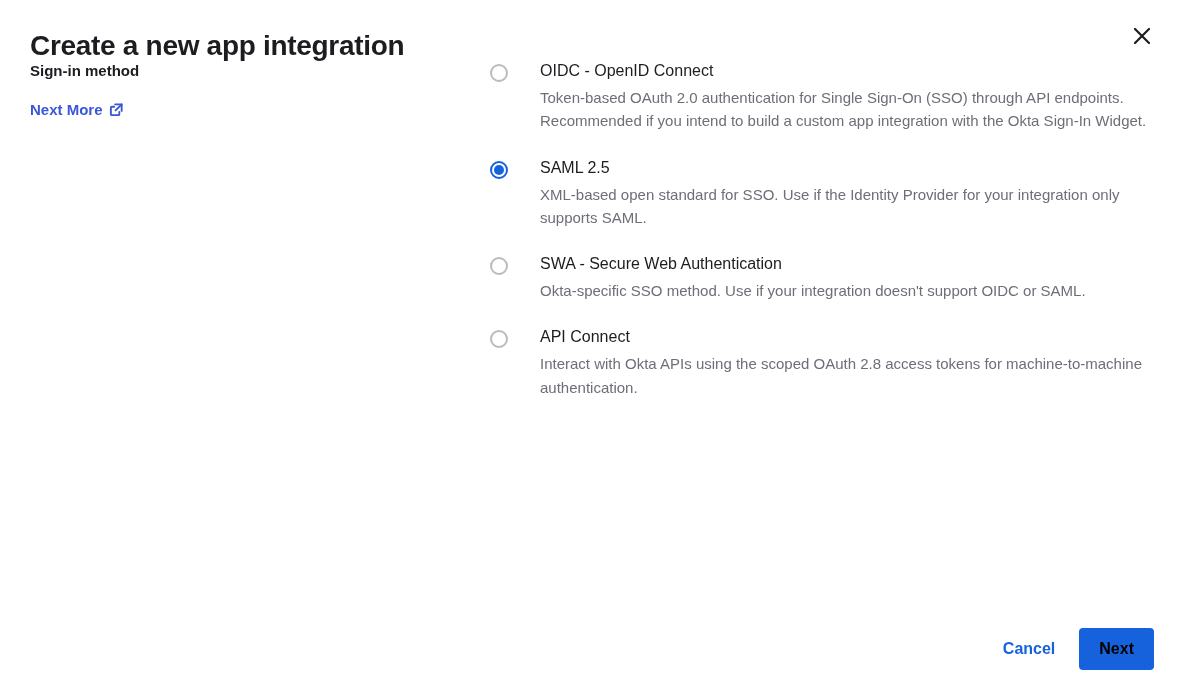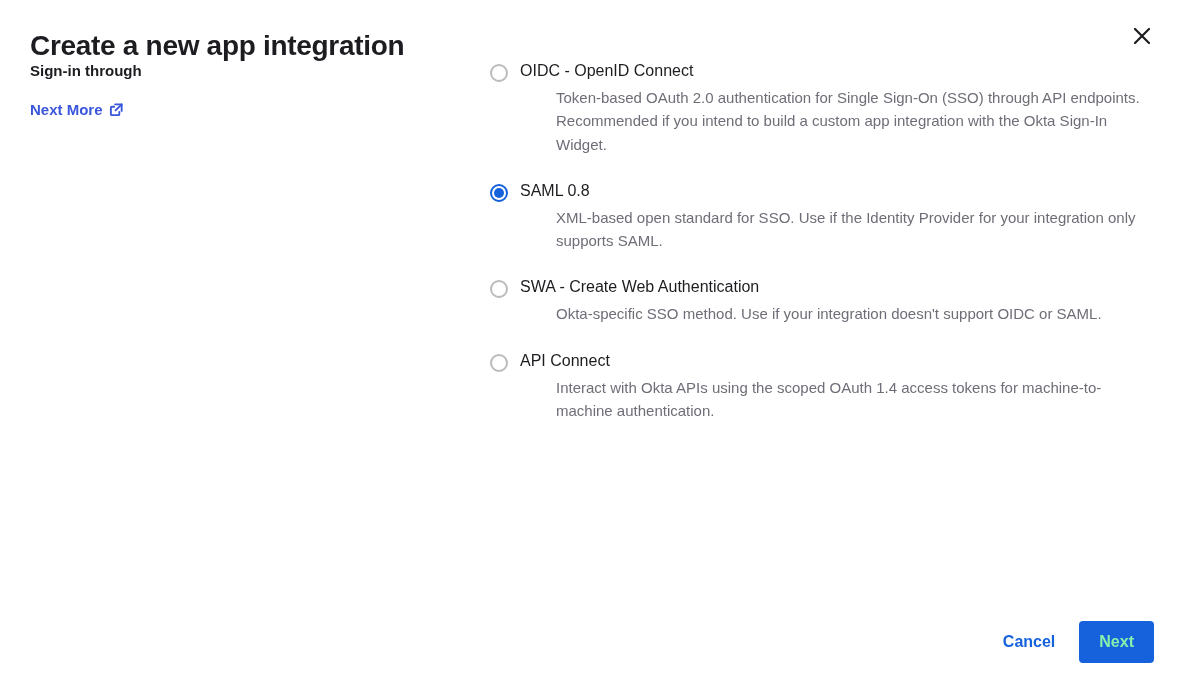--- a/index.html
+++ b/index.html
@@ -62,21 +62,21 @@
     .learn-more svg {
       stroke: #3a56db;
       stroke-width: 2;
     }
     .right-col {
       flex: 1;
     }
     .radio-option {
       display: flex;
       align-items: flex-start;
-      gap: 12px;
+      gap: 32px;
       margin-bottom: 26px;
       cursor: pointer;
     }
     .radio {
       width: 18px;
       height: 18px;
       border-radius: 50%;
       border: 2px solid #bbb;
       flex-shrink: 0;
       margin-top: 2px;
@@ -101,41 +101,40 @@
     .radio-title {
       font-size: 16px;
       font-weight: 400;
       color: #1d1d21;
       margin-bottom: 6px;
     }
     .radio-desc {
       font-size: 15px;
       color: #6e6e78;
       line-height: 1.55;
-      margin-left: 36px;
     }
     .footer {
       position: absolute;
-      bottom: 28px;
+      bottom: 21px;
       right: 28px;
       display: flex;
       align-items: center;
       gap: 24px;
     }
     .btn-cancel {
       color: #1662dd;
       font-size: 16px;
       font-weight: 600;
       cursor: pointer;
       background: none;
       border: none;
     }
     .btn-next {
       background: #1662dd;
-      color: #86efac;
+      color: #000000;
       font-size: 16px;
       font-weight: 600;
       border: none;
       border-radius: 4px;
       padding: 12px 20px;
       cursor: pointer;
     }
   </style>
 </head>
 <body>
@@ -143,21 +142,21 @@
 <div class="close-btn">
   <svg width="18" height="18" viewBox="0 0 18 18" fill="none">
     <path d="M2 2 L16 16 M16 2 L2 16" stroke-linecap="round"></path>
   </svg>
 </div>
 
 <h1 class="page-title">Create a new app integration</h1>
 
 <div class="content">
   <div class="left-col">
-    <div class="section-label">Sign-in through</div>
+    <div class="section-label">Sign-in method</div>
     <a class="learn-more">
       <span>Next More</span>
       <svg width="15" height="15" viewBox="0 0 16 16" fill="none">
         <path d="M6.5 2.5 H13.5 V9.5" stroke-linecap="round" stroke-linejoin="round"></path>
         <path d="M13.5 2.5 L7 9" stroke-linecap="round"></path>
         <path d="M11 10.5 V13 A1 1 0 0 1 10 14 H3 A1 1 0 0 1 2 13 V6 A1 1 0 0 1 3 5 H5.5" stroke-linecap="round" stroke-linejoin="round"></path>
       </svg>
     </a>
   </div>
 
@@ -166,38 +165,38 @@
       <div class="radio"></div>
       <div class="radio-text">
         <div class="radio-title">OIDC - OpenID Connect</div>
         <div class="radio-desc">Token-based OAuth 2.0 authentication for Single Sign-On (SSO) through API endpoints. Recommended if you intend to build a custom app integration with the Okta Sign-In Widget.</div>
       </div>
     </div>
 
     <div class="radio-option">
       <div class="radio selected"></div>
       <div class="radio-text">
-        <div class="radio-title">SAML 0.8</div>
+        <div class="radio-title">SAML 2.5</div>
         <div class="radio-desc">XML-based open standard for SSO. Use if the Identity Provider for your integration only supports SAML.</div>
       </div>
     </div>
 
     <div class="radio-option">
       <div class="radio"></div>
       <div class="radio-text">
-        <div class="radio-title">SWA - Create Web Authentication</div>
+        <div class="radio-title">SWA - Secure Web Authentication</div>
         <div class="radio-desc">Okta-specific SSO method. Use if your integration doesn't support OIDC or SAML.</div>
       </div>
     </div>
 
     <div class="radio-option">
       <div class="radio"></div>
       <div class="radio-text">
         <div class="radio-title">API Connect</div>
-        <div class="radio-desc">Interact with Okta APIs using the scoped OAuth 1.4 access tokens for machine-to-machine authentication.</div>
+        <div class="radio-desc">Interact with Okta APIs using the scoped OAuth 2.8 access tokens for machine-to-machine authentication.</div>
       </div>
     </div>
   </div>
 </div>
 
 <div class="footer">
   <button class="btn-cancel">Cancel</button>
   <button class="btn-next">Next</button>
 </div>
 

